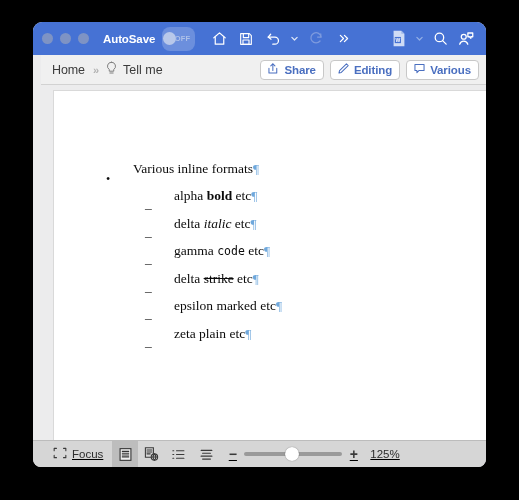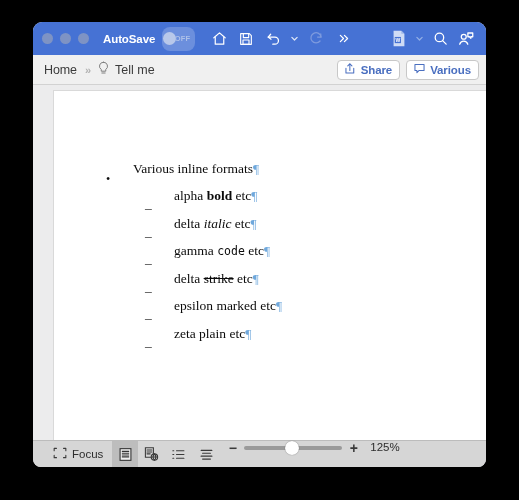--- a/index.html
+++ b/index.html
@@ -129,20 +129,21 @@
   
   #ribbon {
     height: 30px;
     background: #f0f0f0;
     border-bottom: 1px solid #d2d2d2;
     display: flex;
     align-items: center;
     padding: 0 7px 0 11px;
     flex: none;
     gap: 0;
+    margin-left: 8px;
   }
   .home-tab {
     font-size: 12.5px;
     color: #3b3b3b;
     letter-spacing: -0.1px;
   }
   .rib-chev {
     color: #b2b2b2;
     font-size: 11px;
     margin: 0 7px 0 8px;
@@ -233,24 +234,25 @@
   .r-strike { text-decoration: line-through; margin-top: 12px; }
   .r-marked { background: transparent; }
   .pilcrow { color: #6fa8dc; }
 
   
   #statusbar {
     height: 27px;
     background: #d6d6d6;
     border-top: 1px solid #bcbcbc;
     display: flex;
-    align-items: flex-start;
+    align-items: center;
     flex: none;
     padding: 0 10px 0 16px;
     gap: 0;
+    text-decoration: underline;
   }
   .sb-focus {
     display: flex;
     align-items: center;
     gap: 5px;
     font-size: 11.5px;
     color: #2d2d2d;
     padding: 0 9px 0 4px;
     height: 100%;
   }
@@ -425,20 +427,28 @@
           <span>
             <svg width="13" height="13" viewBox="0 0 20 20" fill="none" stroke="#4a6fc0" stroke-width="1.6" stroke-linecap="round" stroke-linejoin="round">
               <path d="M3 9.5 V17 H15 V9.5"></path>
               <path d="M9 13 V3"></path>
               <path d="M5.8 6 L9 2.8 L12.2 6"></path>
             </svg>
           </span>
           <span>Share</span>
         </div>
 
+        <div class="rib-btn">
+          <span>
+            <svg width="13" height="13" viewBox="0 0 20 20" fill="none" stroke="#4a6fc0" stroke-width="1.6" stroke-linecap="round" stroke-linejoin="round">
+              <path d="M14.5 2.8 L17.2 5.5 L6.6 16.1 L3 17 L3.9 13.4 Z"></path>
+            </svg>
+          </span>
+          <span>Editing</span>
+        </div>
 
         <div class="rib-btn">
           <span>
             <svg width="13" height="13" viewBox="0 0 20 20" fill="none" stroke="#4a6fc0" stroke-width="1.6" stroke-linecap="round" stroke-linejoin="round">
               <path d="M3 4 H17 V13 H9.5 L6 16.3 V13 H3 Z"></path>
             </svg>
           </span>
           <span>Various</span>
         </div>
       </div>

